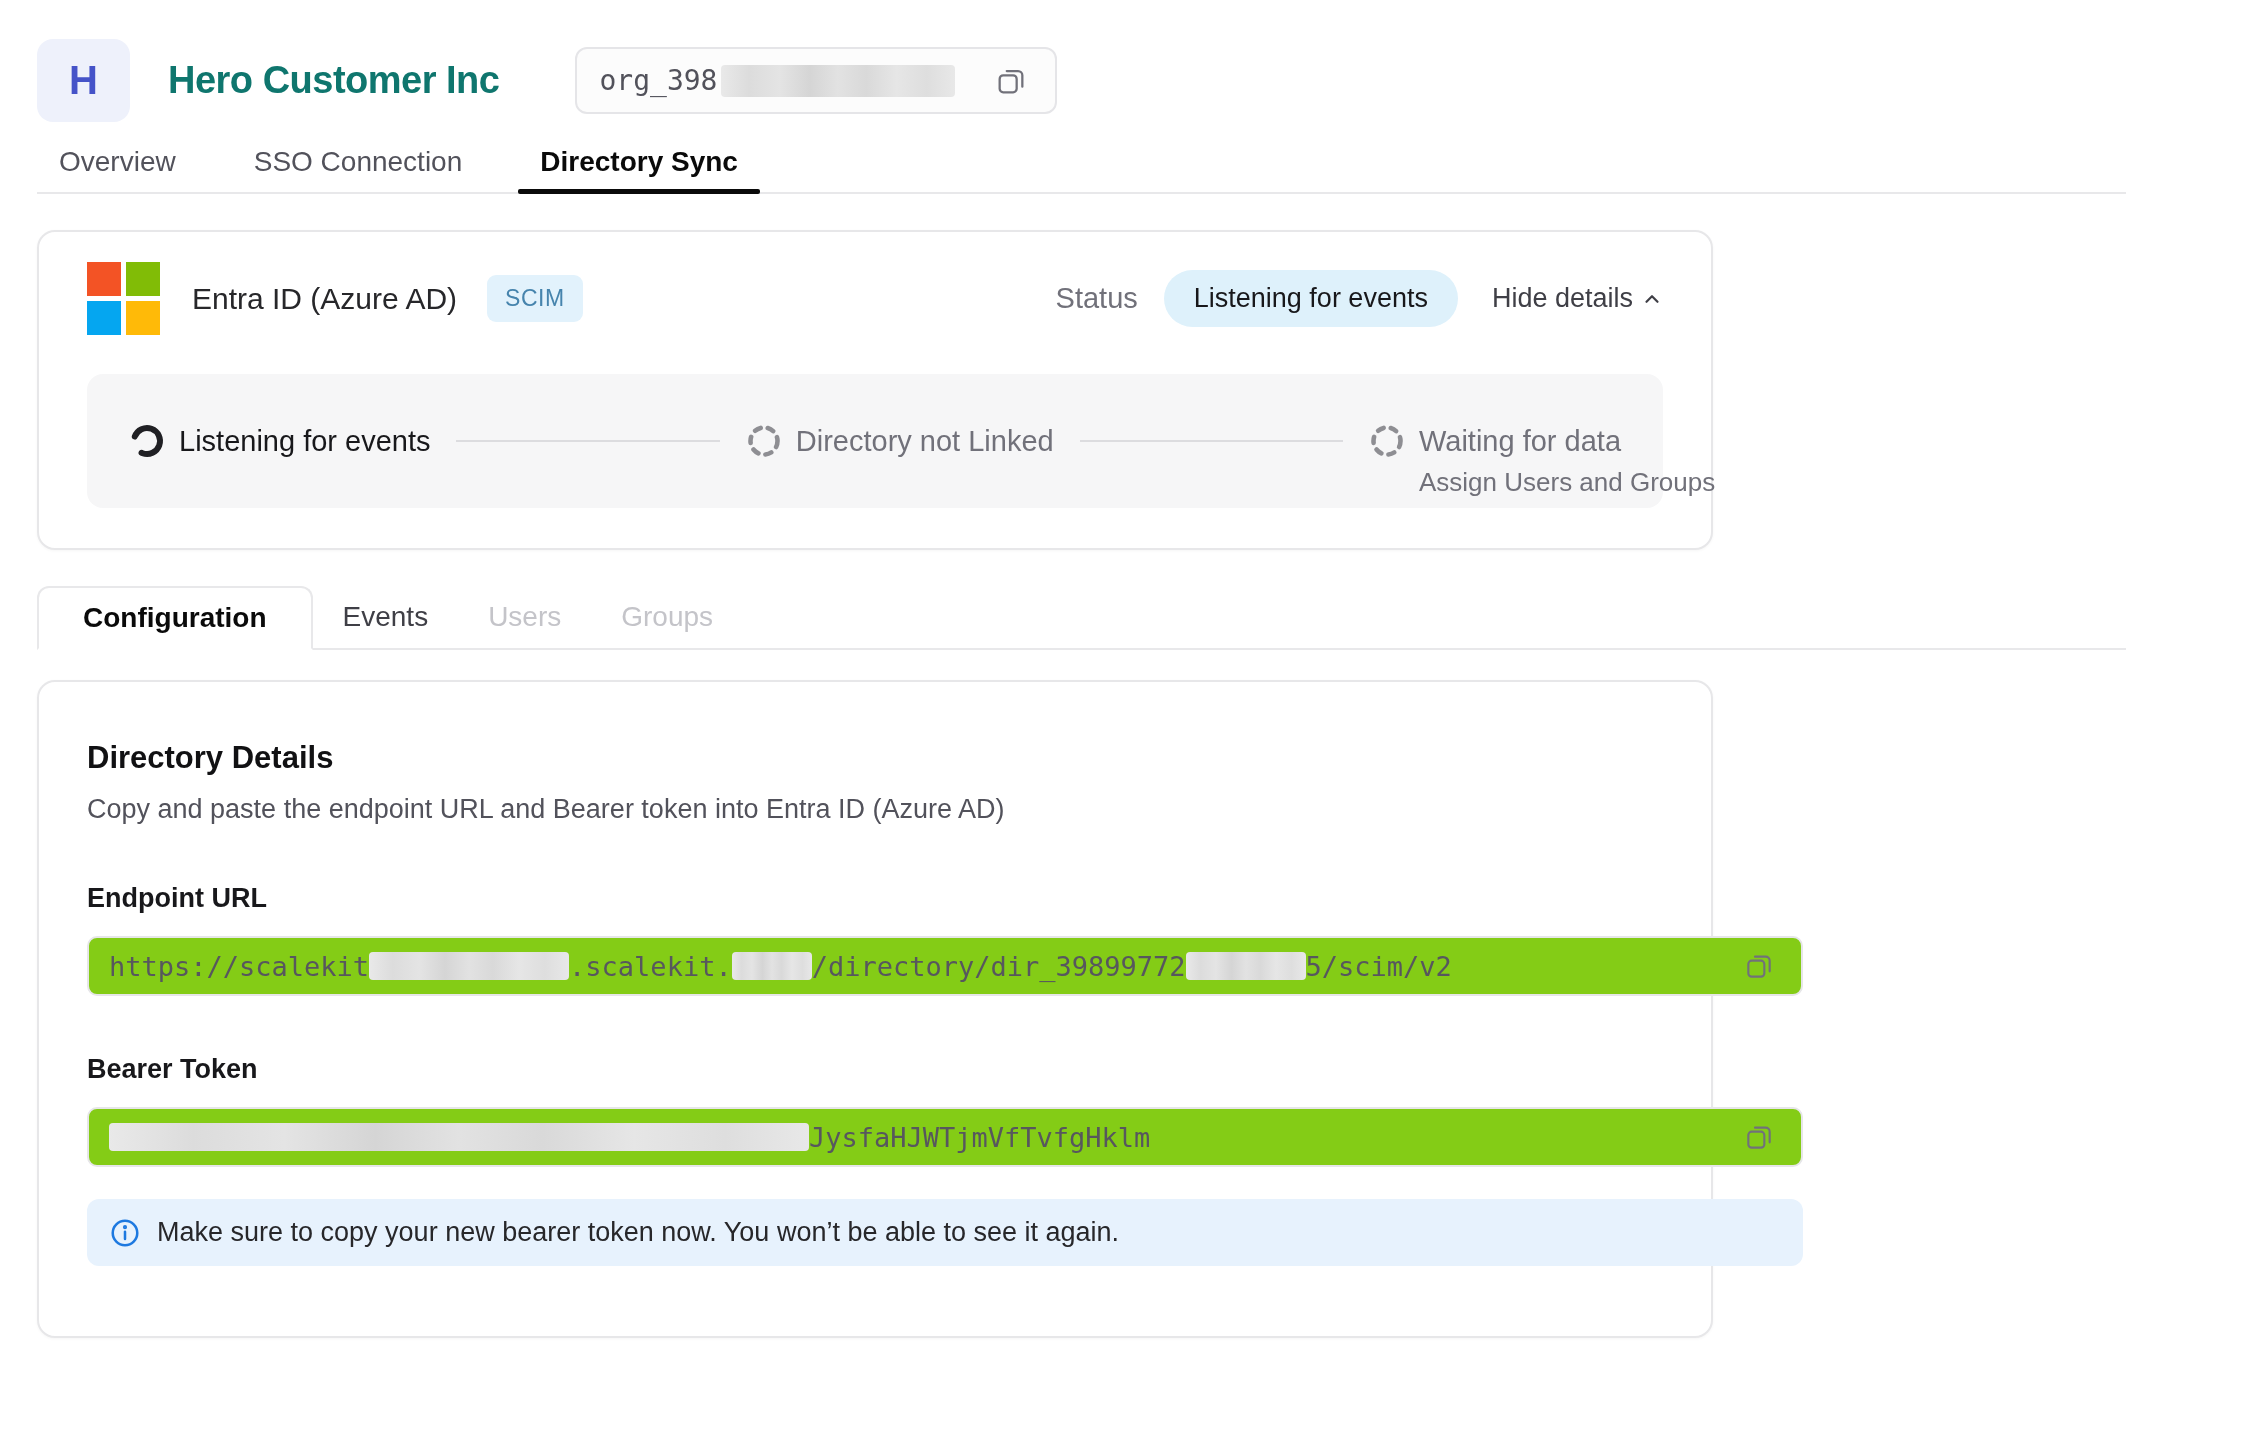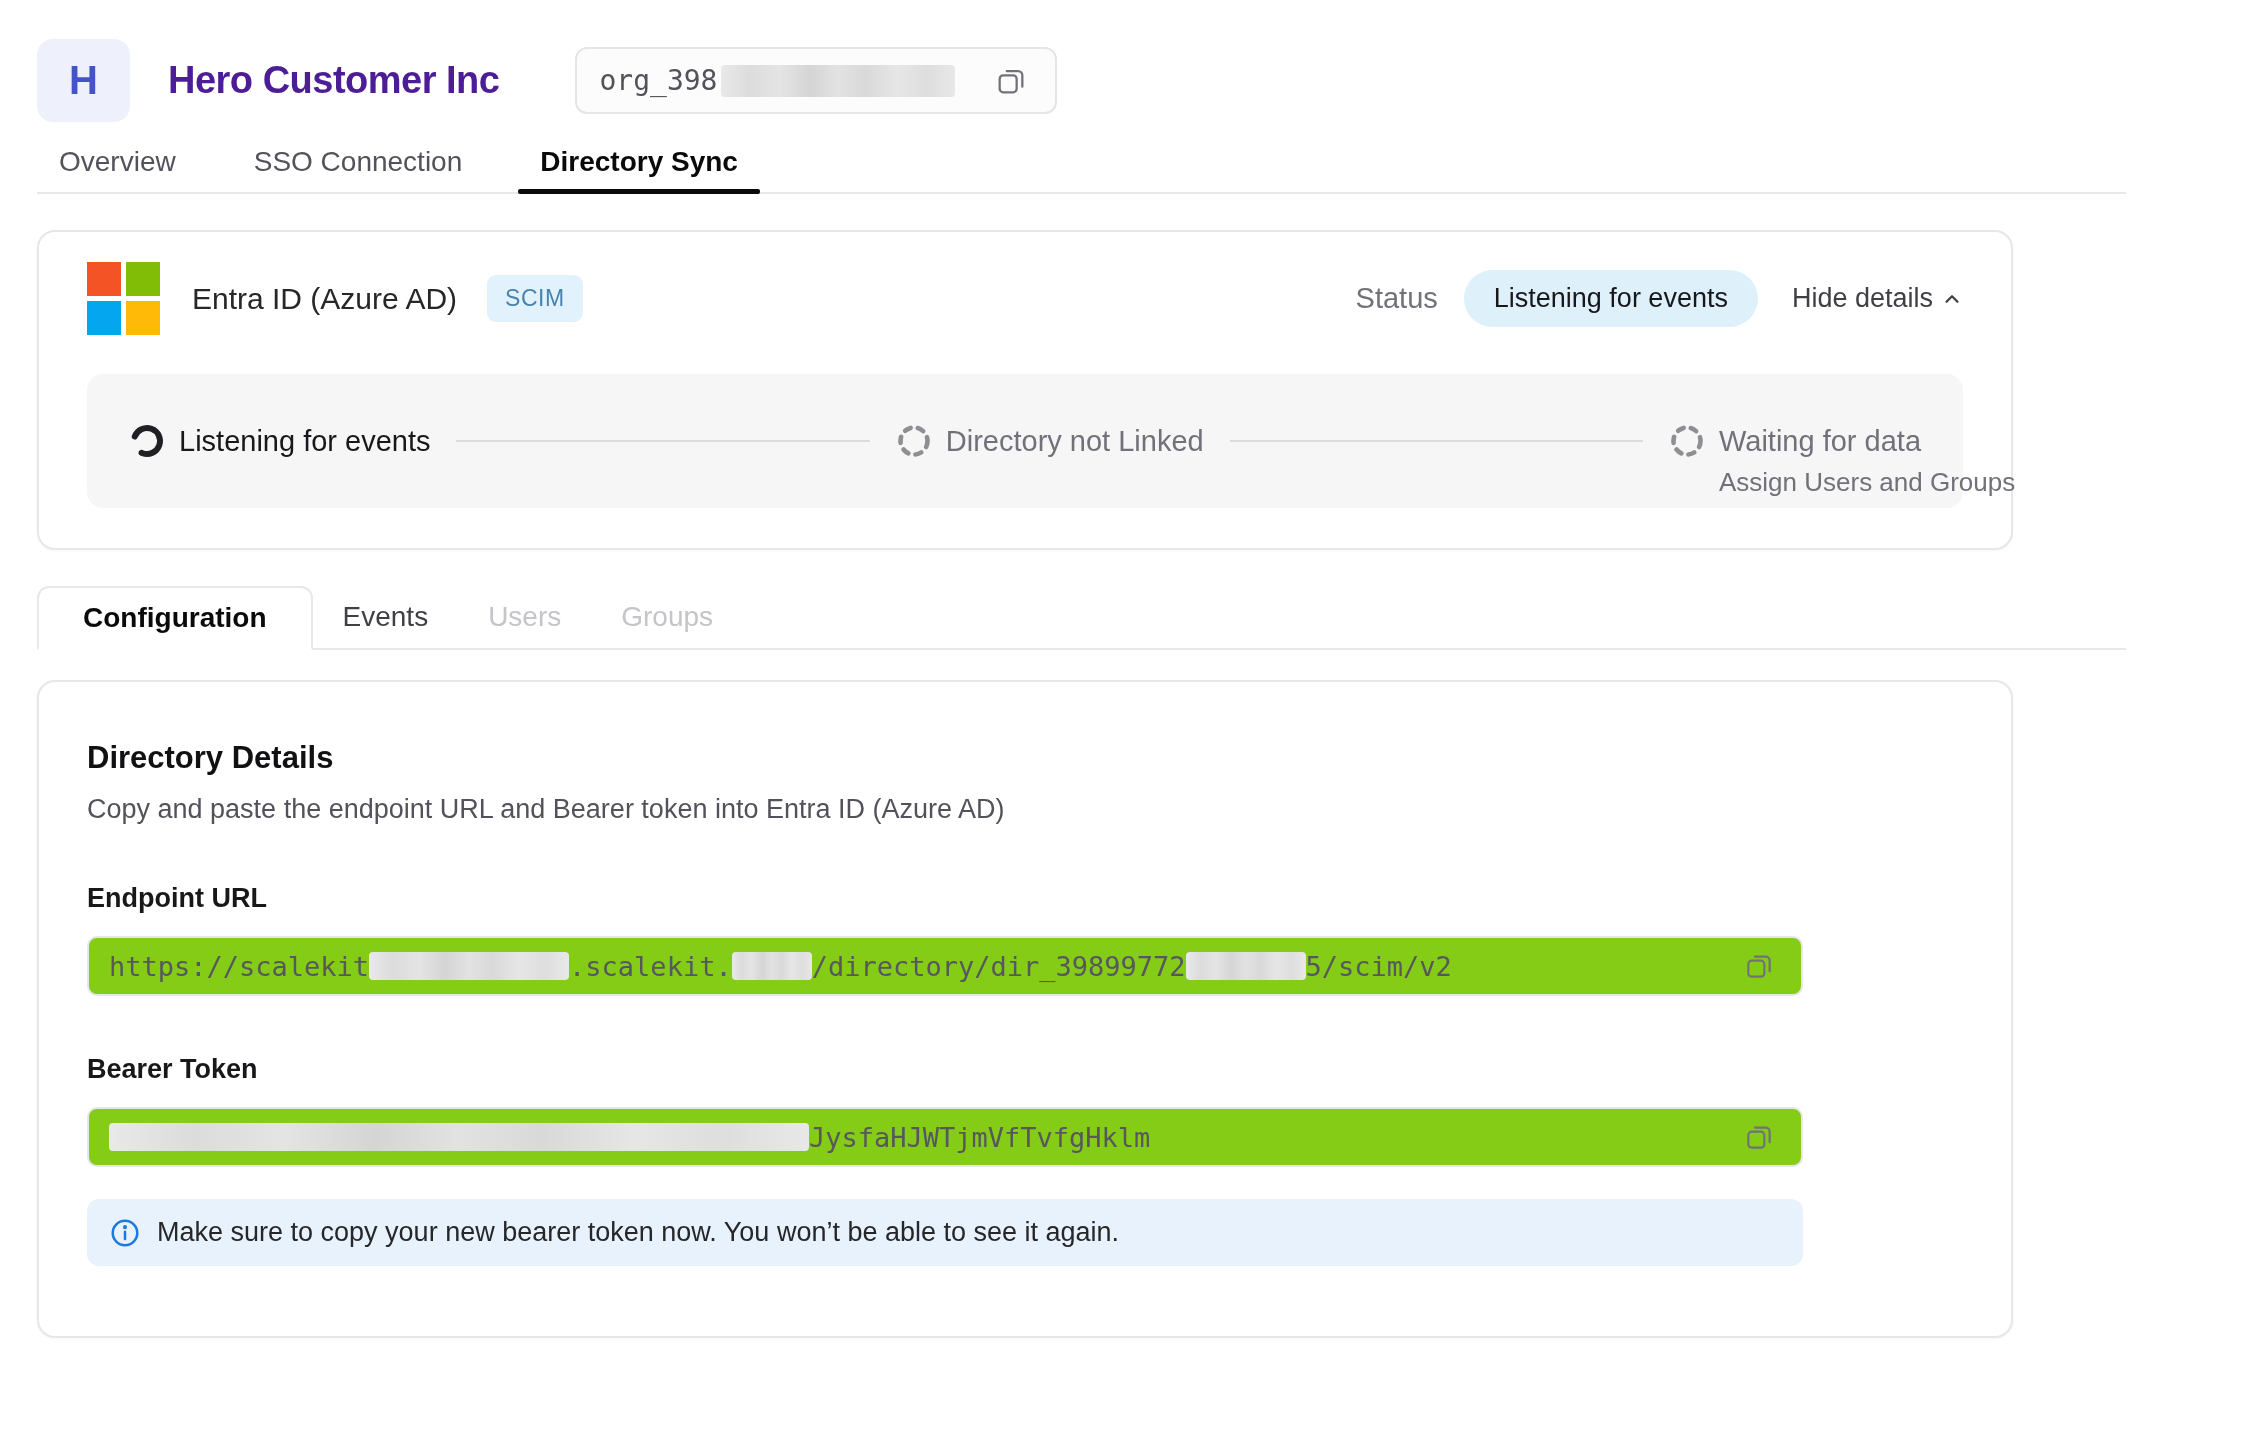--- a/index.html
+++ b/index.html
@@ -9,41 +9,41 @@
     font-family:"Liberation Sans", sans-serif;
     color:#18181b;position:relative;
   }
   
   .header-row{display:flex;align-items:center;height:83px;}
   .avatar{
     width:93px;height:83px;border-radius:16px;background:#eef1fb;
     display:flex;align-items:center;justify-content:center;
     color:#4553c8;font-size:40px;font-weight:600;flex:0 0 auto;
   }
-  .org-title{margin-left:38px;font-size:38px;font-weight:700;letter-spacing:-0.5px;color:#4c1d95;}
+  .org-title{margin-left:38px;font-size:38px;font-weight:700;letter-spacing:-0.5px;color:#0f766e;}
   .org-id-field{
     margin-left:76px;width:482px;height:67px;box-sizing:border-box;
     border:2px solid #e5e5e8;border-radius:12px;background:#fcfcfc;
     display:flex;align-items:center;padding:0 22px;
   }
   .org-id-text{font-family:"DejaVu Sans Mono", monospace;font-size:28px;color:#52525b;}
   .redact{background:linear-gradient(90deg,#e9e9e9 0%,#dcdcdc 12%,#e4e4e4 25%,#d5d5d5 38%,#e2e2e2 50%,#d9d9d9 62%,#e6e6e6 75%,#dedede 88%,#e8e8e8 100%);border-radius:4px;flex:0 0 auto;}
   .org-redact{width:234px;height:32px;margin-left:4px;}
   .spacer{flex:1;}
   .copy-btn{width:44px;height:44px;border:none;background:transparent;padding:0;display:flex;align-items:center;justify-content:center;cursor:pointer;}
   .copy-btn svg{stroke:#71717a;}
   
   .tabs-row{display:flex;margin-top:24px;border-bottom:2px solid #e8e8ea;}
   .tab{padding:0 22px 14px 22px;margin-right:34px;font-size:28px;color:#52525b;position:relative;cursor:pointer;}
   .tab.active{color:#0a0a0a;font-weight:700;}
   .tab.active::after{content:"";position:absolute;left:0;right:0;bottom:-2px;height:5px;background:#0a0a0a;border-radius:2px;}
   
   .card{
     border:2px solid #e7e7e9;border-radius:18px;background:#fff;
-    box-shadow:0 1px 3px rgba(0,0,0,0.04);box-sizing:border-box;width:1976px;
+    box-shadow:0 1px 3px rgba(0,0,0,0.04);box-sizing:border-box;width:1676px;
   }
   .card-provider{margin-top:36px;padding:30px 48px 40px 48px;}
   
   .provider-row{display:flex;align-items:center;height:73px;}
   .ms-logo{width:73px;height:73px;display:grid;grid-template-columns:34px 34px;grid-template-rows:34px 34px;gap:5px;flex:0 0 auto;}
   .ms-logo i{display:block;}
   .ms-sq1{background:#f35325;}
   .ms-sq2{background:#81bc06;}
   .ms-sq3{background:#05a6f0;}
   .ms-sq4{background:#ffba08;}

